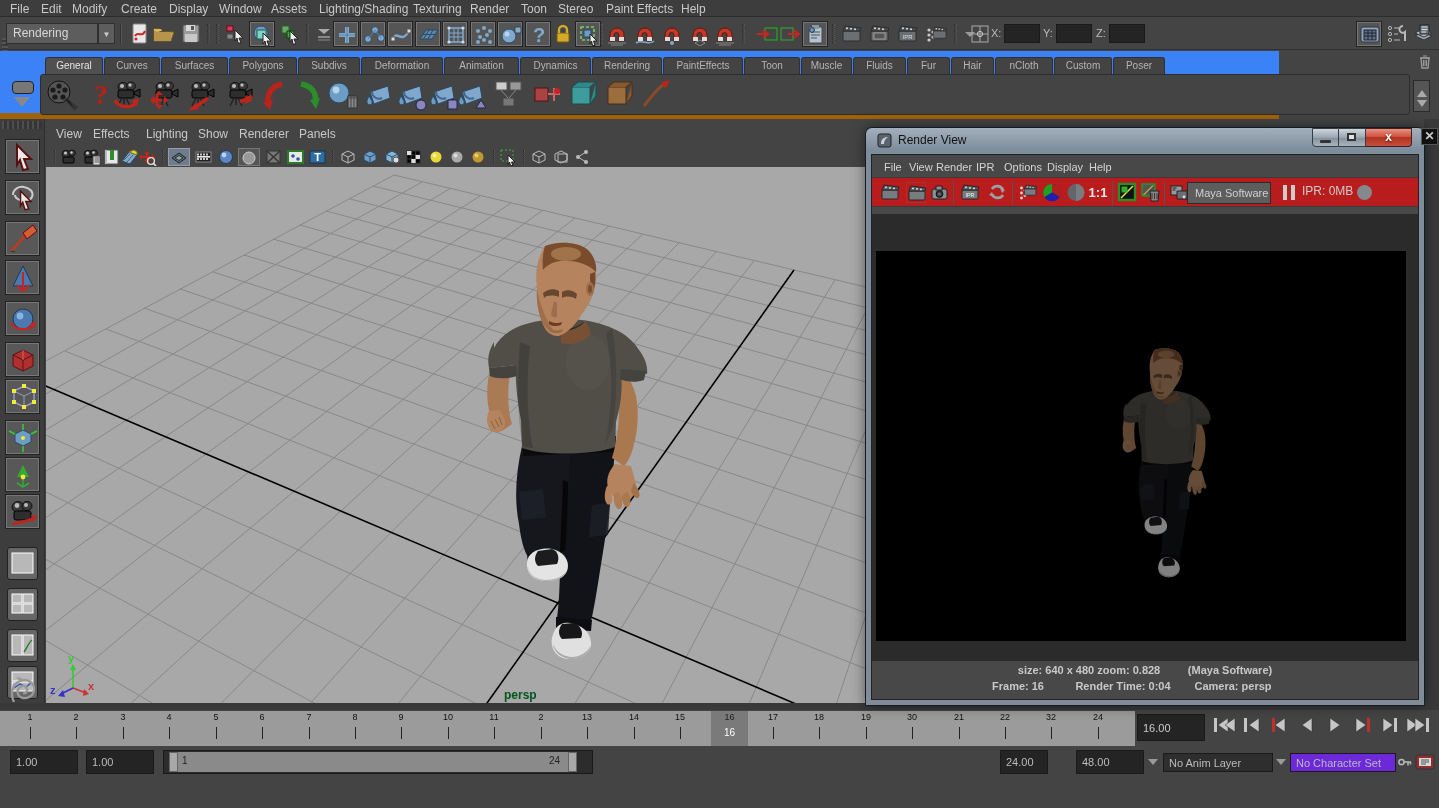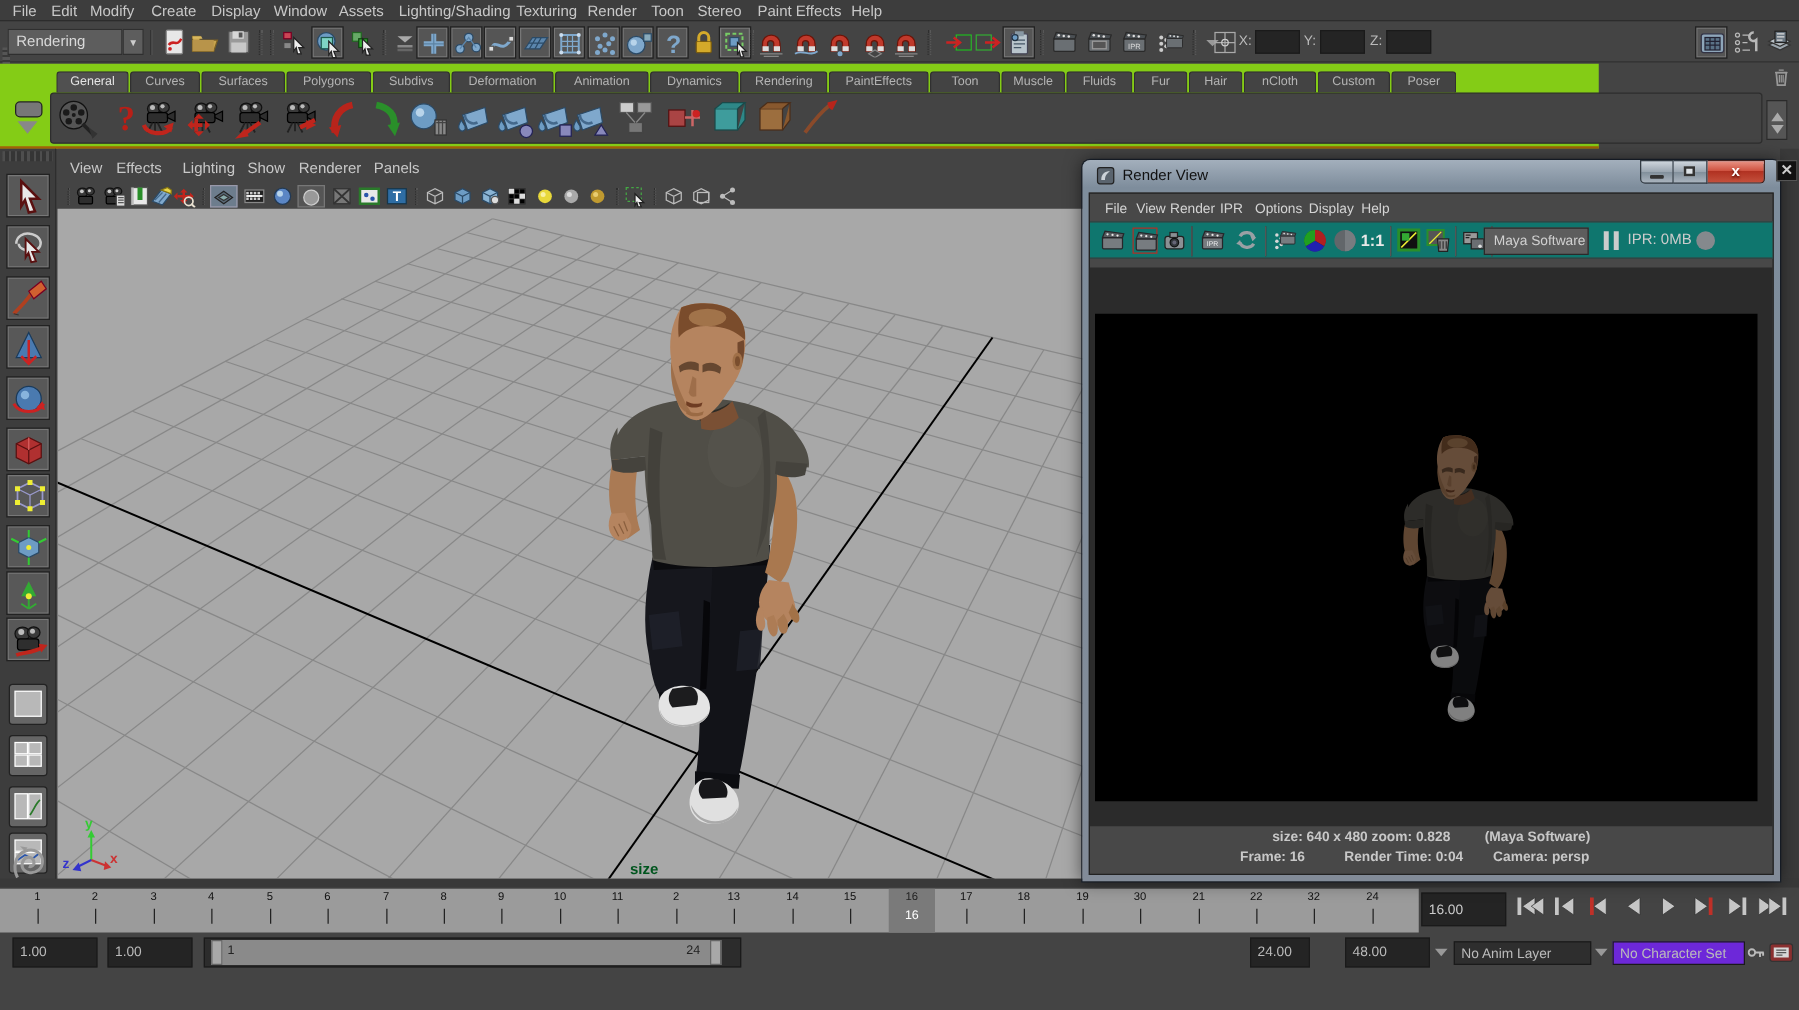--- a/index.html
+++ b/index.html
@@ -9,21 +9,21 @@
 #menubar span{position:absolute;top:2px;font-size:12px;color:#c8c8c8}
 
 #toolbar{position:absolute;left:0;top:18px;width:1439px;height:32px;background:#444;border-bottom:1px solid #303030}
 .tbicon{position:absolute;top:4px;width:24px;height:24px}
 .sepv{position:absolute;top:6px;width:3px;height:20px;border-left:1px dotted #2e2e2e;border-right:1px dotted #585858}
 #renddd{position:absolute;left:6px;top:5px;width:92px;height:21px;background:#5d5d5d;border:1px solid #2f2f2f;color:#d8d8d8;font-size:12px;line-height:19px;padding-left:6px}
 #rendarrow{position:absolute;left:98px;top:5px;width:17px;height:21px;background:#5d5d5d;border:1px solid #2f2f2f;color:#ccc;font-size:8px;text-align:center;line-height:21px}
 .xyz{position:absolute;top:9px;color:#bbb;font-size:11px}
 .xyzbox{position:absolute;top:6px;width:36px;height:19px;background:#242424;border:1px solid #1a1a1a}
 
-#shelfwrap{position:absolute;left:0;top:51px;width:1279px;height:68px;background:#84cc16;border-bottom:2px solid #a16207}
+#shelfwrap{position:absolute;left:0;top:51px;width:1279px;height:68px;background:#3b82f6;border-bottom:6px solid #a16207}
 #shelftabs{position:absolute;left:45px;top:6px;height:17px}
 .tab{position:absolute;top:0;height:17px;background:#434343;border:1px solid #303030;border-bottom:none;border-radius:3px 3px 0 0;color:#b4b4b4;font-size:10px;text-align:center;line-height:16px}
 .tab.act{background:#505050;color:#e4e4e4}
 #shelfrow{position:absolute;left:40px;top:23px;width:1370px;height:41px;background:#444;border:1px solid #2d2d2d;border-radius:3px}
 .shicon{position:absolute;top:3px;width:34px;height:34px}
 
 #toolbox{position:absolute;left:0;top:119px;width:45px;height:591px;background:#3d3d3d;border-right:1px solid #2e2e2e}
 .tool{position:absolute;left:6px;width:33px;height:33px}
 .laybtn{position:absolute;left:7px;width:31px;height:33px;background:#666;border:1px solid #222;border-radius:3px}
 
@@ -35,21 +35,21 @@
 .g{stroke:#888;stroke-width:1}
 .ax{stroke:#000;stroke-width:1.6}
 #persp{position:absolute;left:458px;top:521px;color:#00551e;font-weight:bold;font-size:12px}
 
 #rightstrip{position:absolute;left:1424px;top:119px;width:15px;height:591px;background:#3a3a3a}
 
 #rv{position:absolute;left:866px;top:128px;width:558px;height:577px;border-radius:6px 6px 0 0;background:linear-gradient(#a3afbc,#7e8d9c 22px,#828b98);box-shadow:0 0 14px rgba(0,0,0,.55),0 0 0 1px #1c2430;}
 #rvtitle{position:absolute;left:0;top:0;width:100%;height:26px;color:#111;font-size:12px}
 #rvclient{position:absolute;left:5px;top:26px;width:548px;height:546px;background:#484848;border:1px solid #222}
 #rvmenu span{position:absolute;top:0;font-size:11px;color:#d4d4d4}
-#rvtb{position:absolute;left:0;top:22px;width:546px;height:30px;border-top:1px solid #3a3a3a;border-bottom:1px solid #3a3a3a;background:#0f766e}
+#rvtb{position:absolute;left:0;top:22px;width:546px;height:30px;border-top:1px solid #3a3a3a;border-bottom:1px solid #3a3a3a;background:#b91c1c}
 #rvblack{position:absolute;left:4px;top:96px;width:530px;height:390px;background:#000}
 .rvstat{position:absolute;width:100%;text-align:center;color:#c8c8c8;font-size:11px;font-weight:bold}
 
 #timeslider{position:absolute;left:0;top:710px;width:1439px;height:37px;background:#444}
 #tsrail{position:absolute;left:0px;top:1px;width:1135px;height:35px;background:#9b9b9b}
 .tnum{position:absolute;top:1px;font-size:9px;color:#111;transform:translateX(-50%)}
 .tick{position:absolute;top:16px;width:1px;height:12px;background:#222}
 #curframe{position:absolute;left:711px;top:0;width:37px;height:35px;background:#7a7a7a}
 #tfield{position:absolute;left:1137px;top:4px;width:68px;height:27px;background:#242424;border:1px solid #1a1a1a;color:#ccc;font-size:11px;line-height:26px;padding-left:5px}
 .pbtn{position:absolute;top:4px;width:26px;height:27px;color:#ddd;font-size:11px;text-align:center;line-height:27px}
@@ -800,21 +800,21 @@
           <path d="M70 670 L73 664 L76 670 Z" fill="#3c3"></path>
 <path d="M73 688 L86 693" stroke="#c33" stroke-width="1.6"></path>
           <path d="M84 689 L89 694 L83 696 Z" fill="#c33"></path>
 <path d="M73 688 L61 694" stroke="#33c" stroke-width="1.6"></path>
           <path d="M63 690 L58 696 L65 697 Z" fill="#33c"></path>
 <text x="68" y="662" fill="#3c3">y</text>
           <text x="88" y="690" fill="#c33">x</text>
           <text x="50" y="694" fill="#33c">z</text>
         </g>
       </svg>
-      <div id="persp">size</div>
+      <div id="persp">persp</div>
     </div>
   <div id="rightstrip"></div>
   <div style="position:absolute;left:0;top:703px;width:1439px;height:8px;background:#393939"></div>
     <div id="timeslider">
       <div id="tsrail">
         <span class="tnum" style="left:30px">1</span>
         <div class="tick" style="left:30px"></div>
         <span class="tnum" style="left:76px">2</span>
         <div class="tick" style="left:76px"></div>
         <span class="tnum" style="left:123px">3</span>

